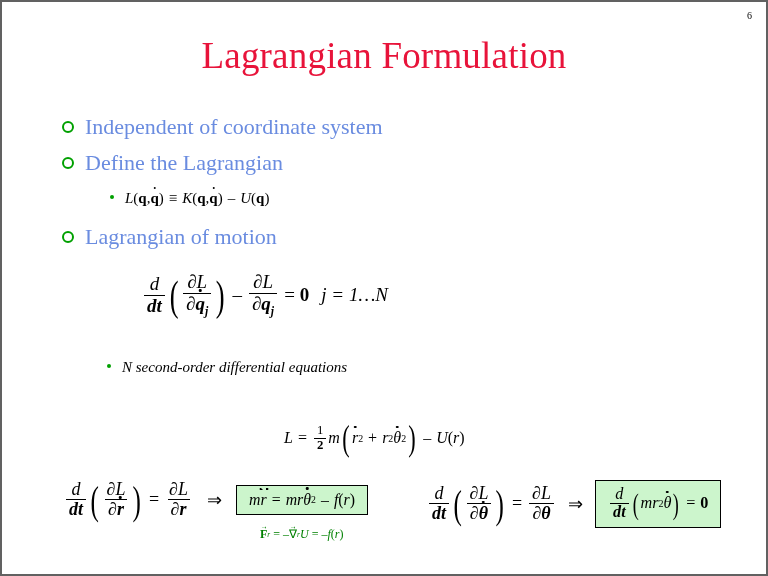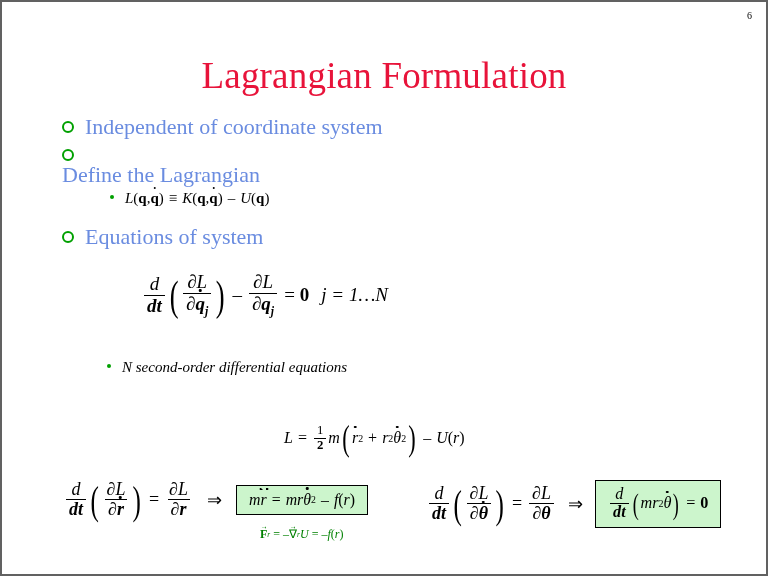--- a/index.html
+++ b/index.html
@@ -24,21 +24,21 @@
   .page-number {
     position: absolute;
     top: 8px;
     right: 14px;
     font-size: 10px;
     color: #000000;
     font-family: "Liberation Serif", serif;
   }
   .slide-title {
     position: absolute;
-    top: 52px;
+    top: 32px;
     left: 0;
     width: 100%;
     text-align: center;
     color: #e8133a;
     font-size: 37px;
     font-family: "Liberation Serif", serif;
     letter-spacing: 0.2px;
   }
 
   
@@ -207,21 +207,21 @@
 
   <div class="page-number">6</div>
 
   <div class="slide-title">Lagrangian Formulation</div>
 
   <div class="bullet-row" style="top:112px; left:60px;">
     <span class="ring-bullet"></span>
     <span class="bullet-text">Independent of coordinate system</span>
   </div>
 
-  <div class="bullet-row" style="top:148px; left:60px;flex-direction:column;">
+  <div class="bullet-row" style="top:148px; left:60px;">
     <span class="ring-bullet"></span>
     <span class="bullet-text">Define the Lagrangian</span>
   </div>
 
   <div class="sub-row" style="top:188px; left:108px;">
     <span class="dot-bullet"></span>
     <span class="math" style="position:relative; font-size:15px;">
       <span class="mi">L</span>
       <span class="mup">(</span>
       <span class="mb">q</span>
@@ -238,21 +238,21 @@
       <span class="op mup">–</span>
       <span class="mi">U</span>
       <span class="mup">(</span>
       <span class="mb">q</span>
       <span class="mup">)</span>
     </span>
   </div>
 
   <div class="bullet-row" style="top:222px; left:60px;">
     <span class="ring-bullet"></span>
-    <span class="bullet-text">Equations of system</span>
+    <span class="bullet-text">Lagrangian of motion</span>
   </div>
 
   <div class="math" style="top:270px; left:140px; font-size:19px;">
     <span class="frac">
       <span class="num mi">d</span>
       <span class="den mi">dt</span>
     </span>
     <span class="paren">(</span>
     <span class="frac">
       <span class="num"><span class="mup">∂</span><span class="mi">L</span></span>

